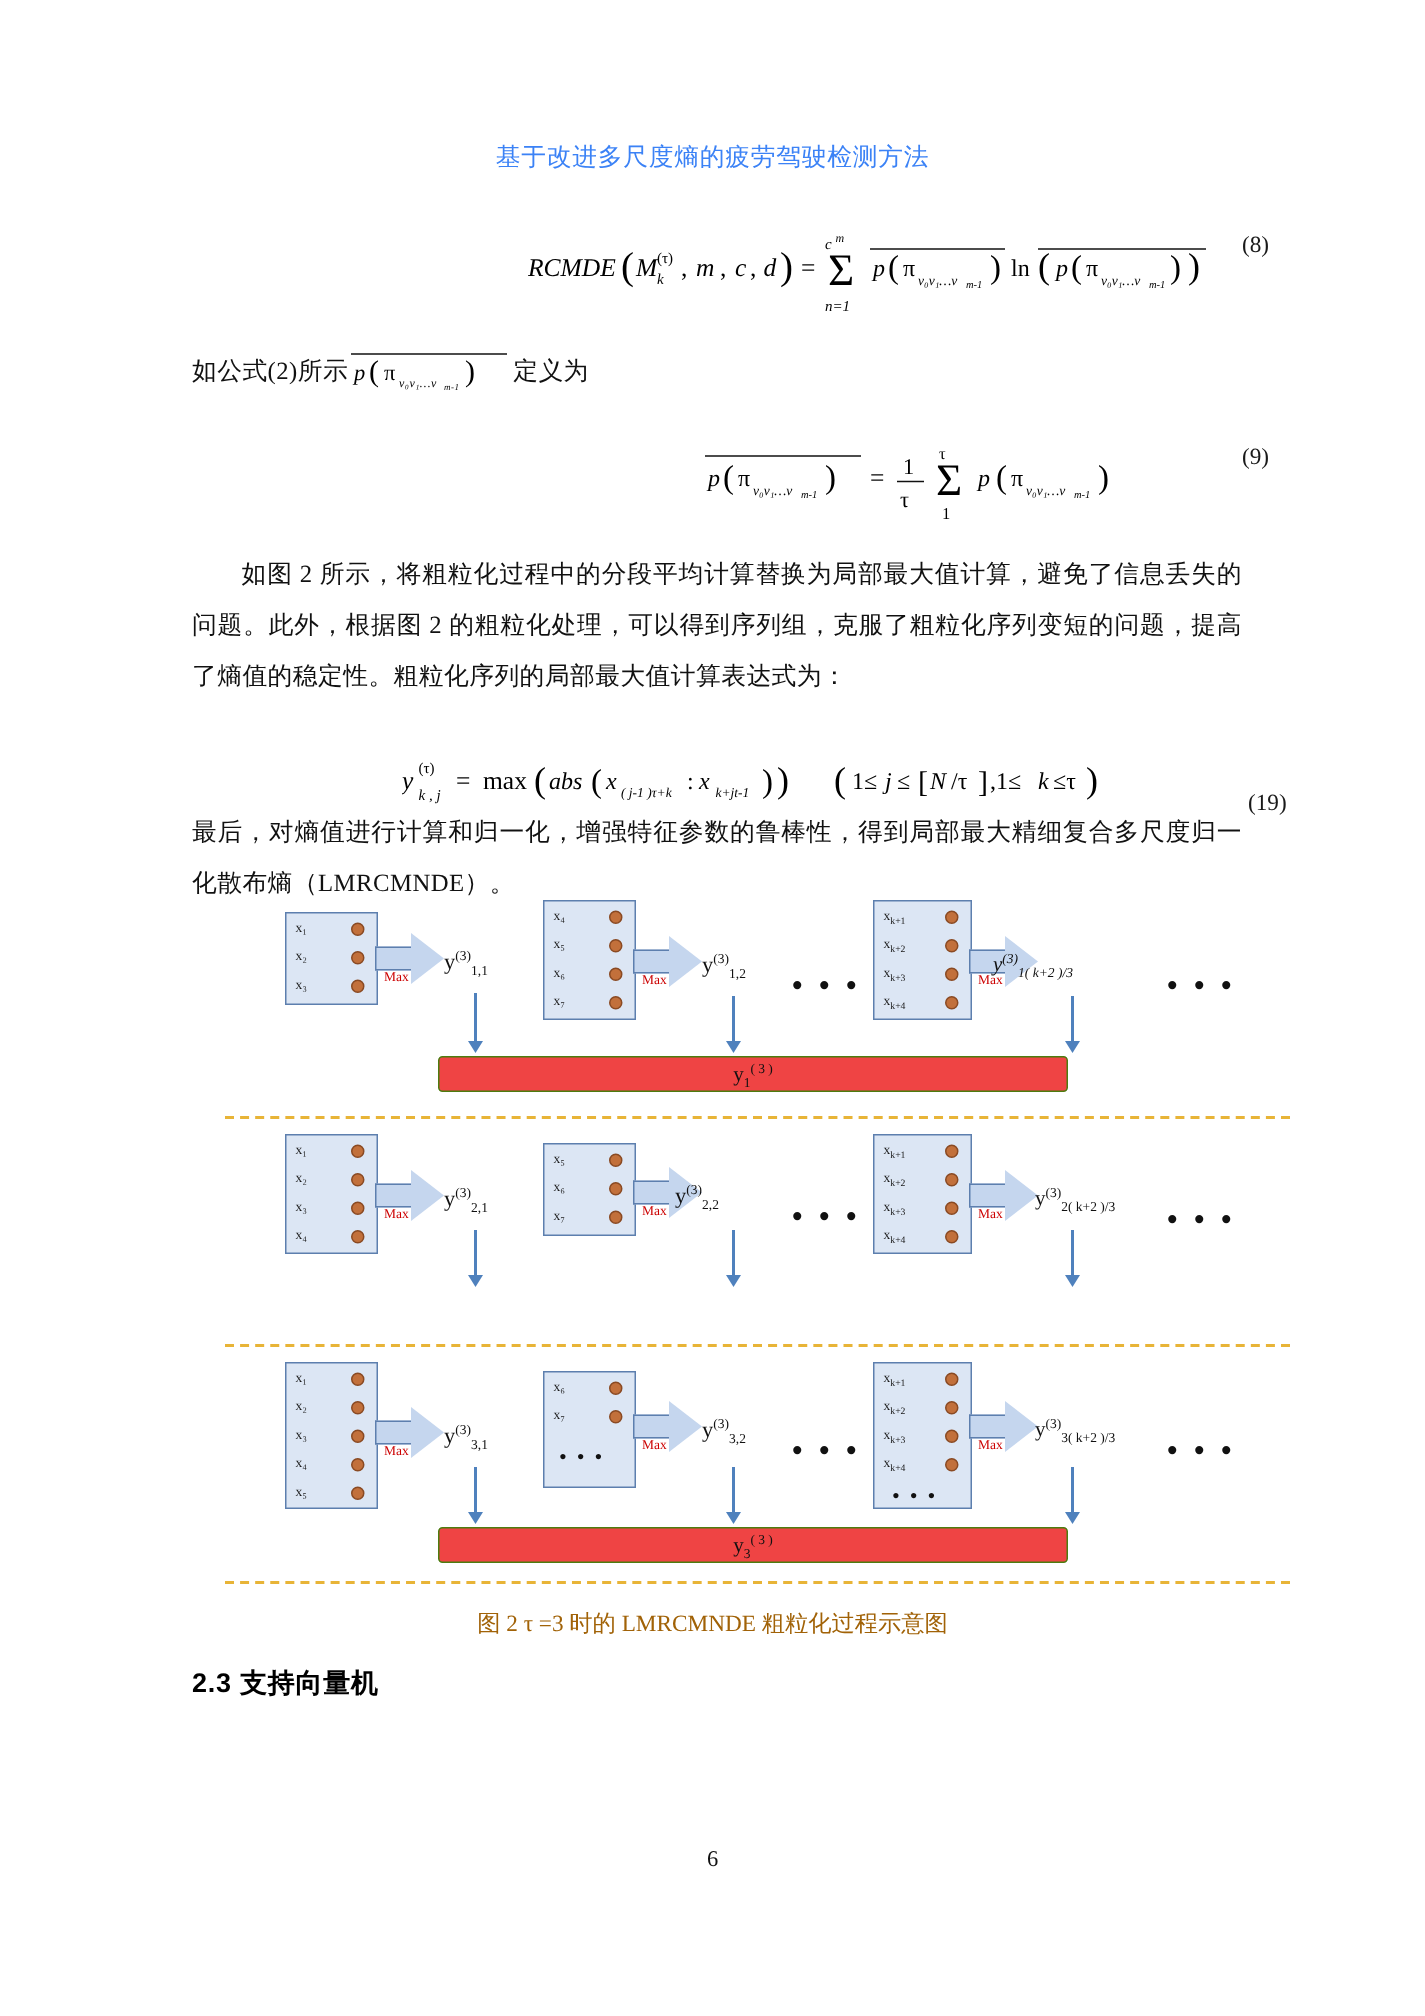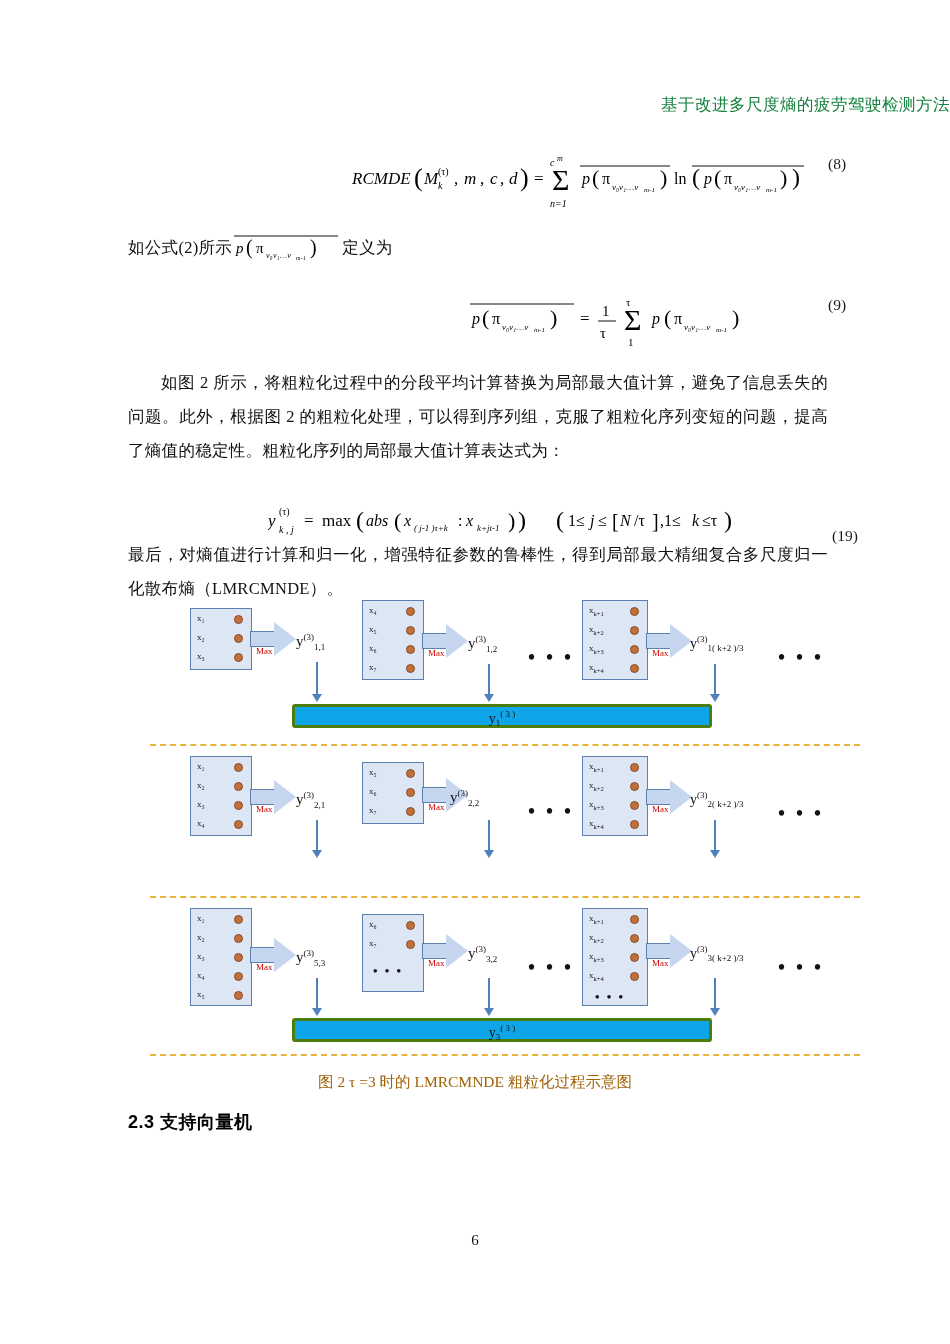--- a/index.html
+++ b/index.html
@@ -15,23 +15,23 @@
     width: 950px;
     height: 1344px;
     background: #ffffff;
     overflow: hidden;
   }
   .running-head {
     position: absolute;
     top: 94px;
     left: 0;
     width: 950px;
-    text-align: right;
+    text-align: center;
     font-size: 16.5px;
-    color: #15803d;
+    color: #3b82f6;
     letter-spacing: 0.5px;
   }
   .eq-block {
     position: absolute;
     font-family: "Liberation Serif", serif;
     color: #1a1a1a;
   }
   .eq8 {
     top: 152px;
     left: 352px;
@@ -216,22 +216,22 @@
   .dots-small {
     position: absolute;
     font-size: 13px;
     letter-spacing: 2px;
     color: #111;
     font-weight: bold;
   }
   .bar {
     position: absolute;
     height: 24px;
-    background: #0ea5e9;
-    border: 3px solid #4d7c0f;
+    background: #ef4444;
+    border: 1px solid #4d7c0f;
     border-radius: 3px;
     box-sizing: border-box;
   }
   .bar-label {
     position: absolute;
     width: 100%;
     text-align: center;
     top: 2px;
     font-size: 14px;
     color: #111;
@@ -454,21 +454,21 @@
           <span class="lbl">x<sub style="font-size:6.5px">k+4</sub></span>
           <span class="dot"></span>
         </div>
     </div>
     <div class="arrow" style="left:496px; top:28px;">
       <div class="shaft"></div>
         <div class="head-b"></div>
         <div class="head"></div>
     </div>
     <div class="maxlbl" style="left:502px; top:52px;">Max</div>
-    <div class="ylab" style="left:540px; top:38px; font-size:14px;">
+    <div class="ylab" style="left:512px; top:38px; font-size:14px;font-style:italic;">
       <span>y</span><sup>(3)</sup><sub>1( k+2 )/3</sub>
     </div>
     <div class="dots" style="left:628px; top:50px;">• • •</div>
 
     <div class="down-arrow" style="left:162px; top:66px; height:40px;">
       <div class="line" style="height:32px;"></div>
         <div class="tip" style="top:32px;"></div>
     </div>
     <div class="down-arrow" style="left:334px; top:68px; height:38px;">
       <div class="line" style="height:30px;"></div>
@@ -608,21 +608,21 @@
           <span class="dot"></span>
         </div>
     </div>
     <div class="arrow" style="left:100px; top:342px;">
       <div class="shaft"></div>
         <div class="head-b"></div>
         <div class="head"></div>
     </div>
     <div class="maxlbl" style="left:106px; top:366px;">Max</div>
     <div class="ylab" style="left:146px; top:352px;">
-      <span>y</span><sup>(3)</sup><sub>5,3</sub>
+      <span>y</span><sup>(3)</sup><sub>3,1</sub>
     </div>
 
     <div class="xbox" style="left:212px; top:318px; width:62px; height:78px;">
       <div class="xrow">
           <span class="lbl">x₆</span>
           <span class="dot"></span>
         </div>
       <div class="xrow">
           <span class="lbl">x₇</span>
           <span class="dot"></span>

